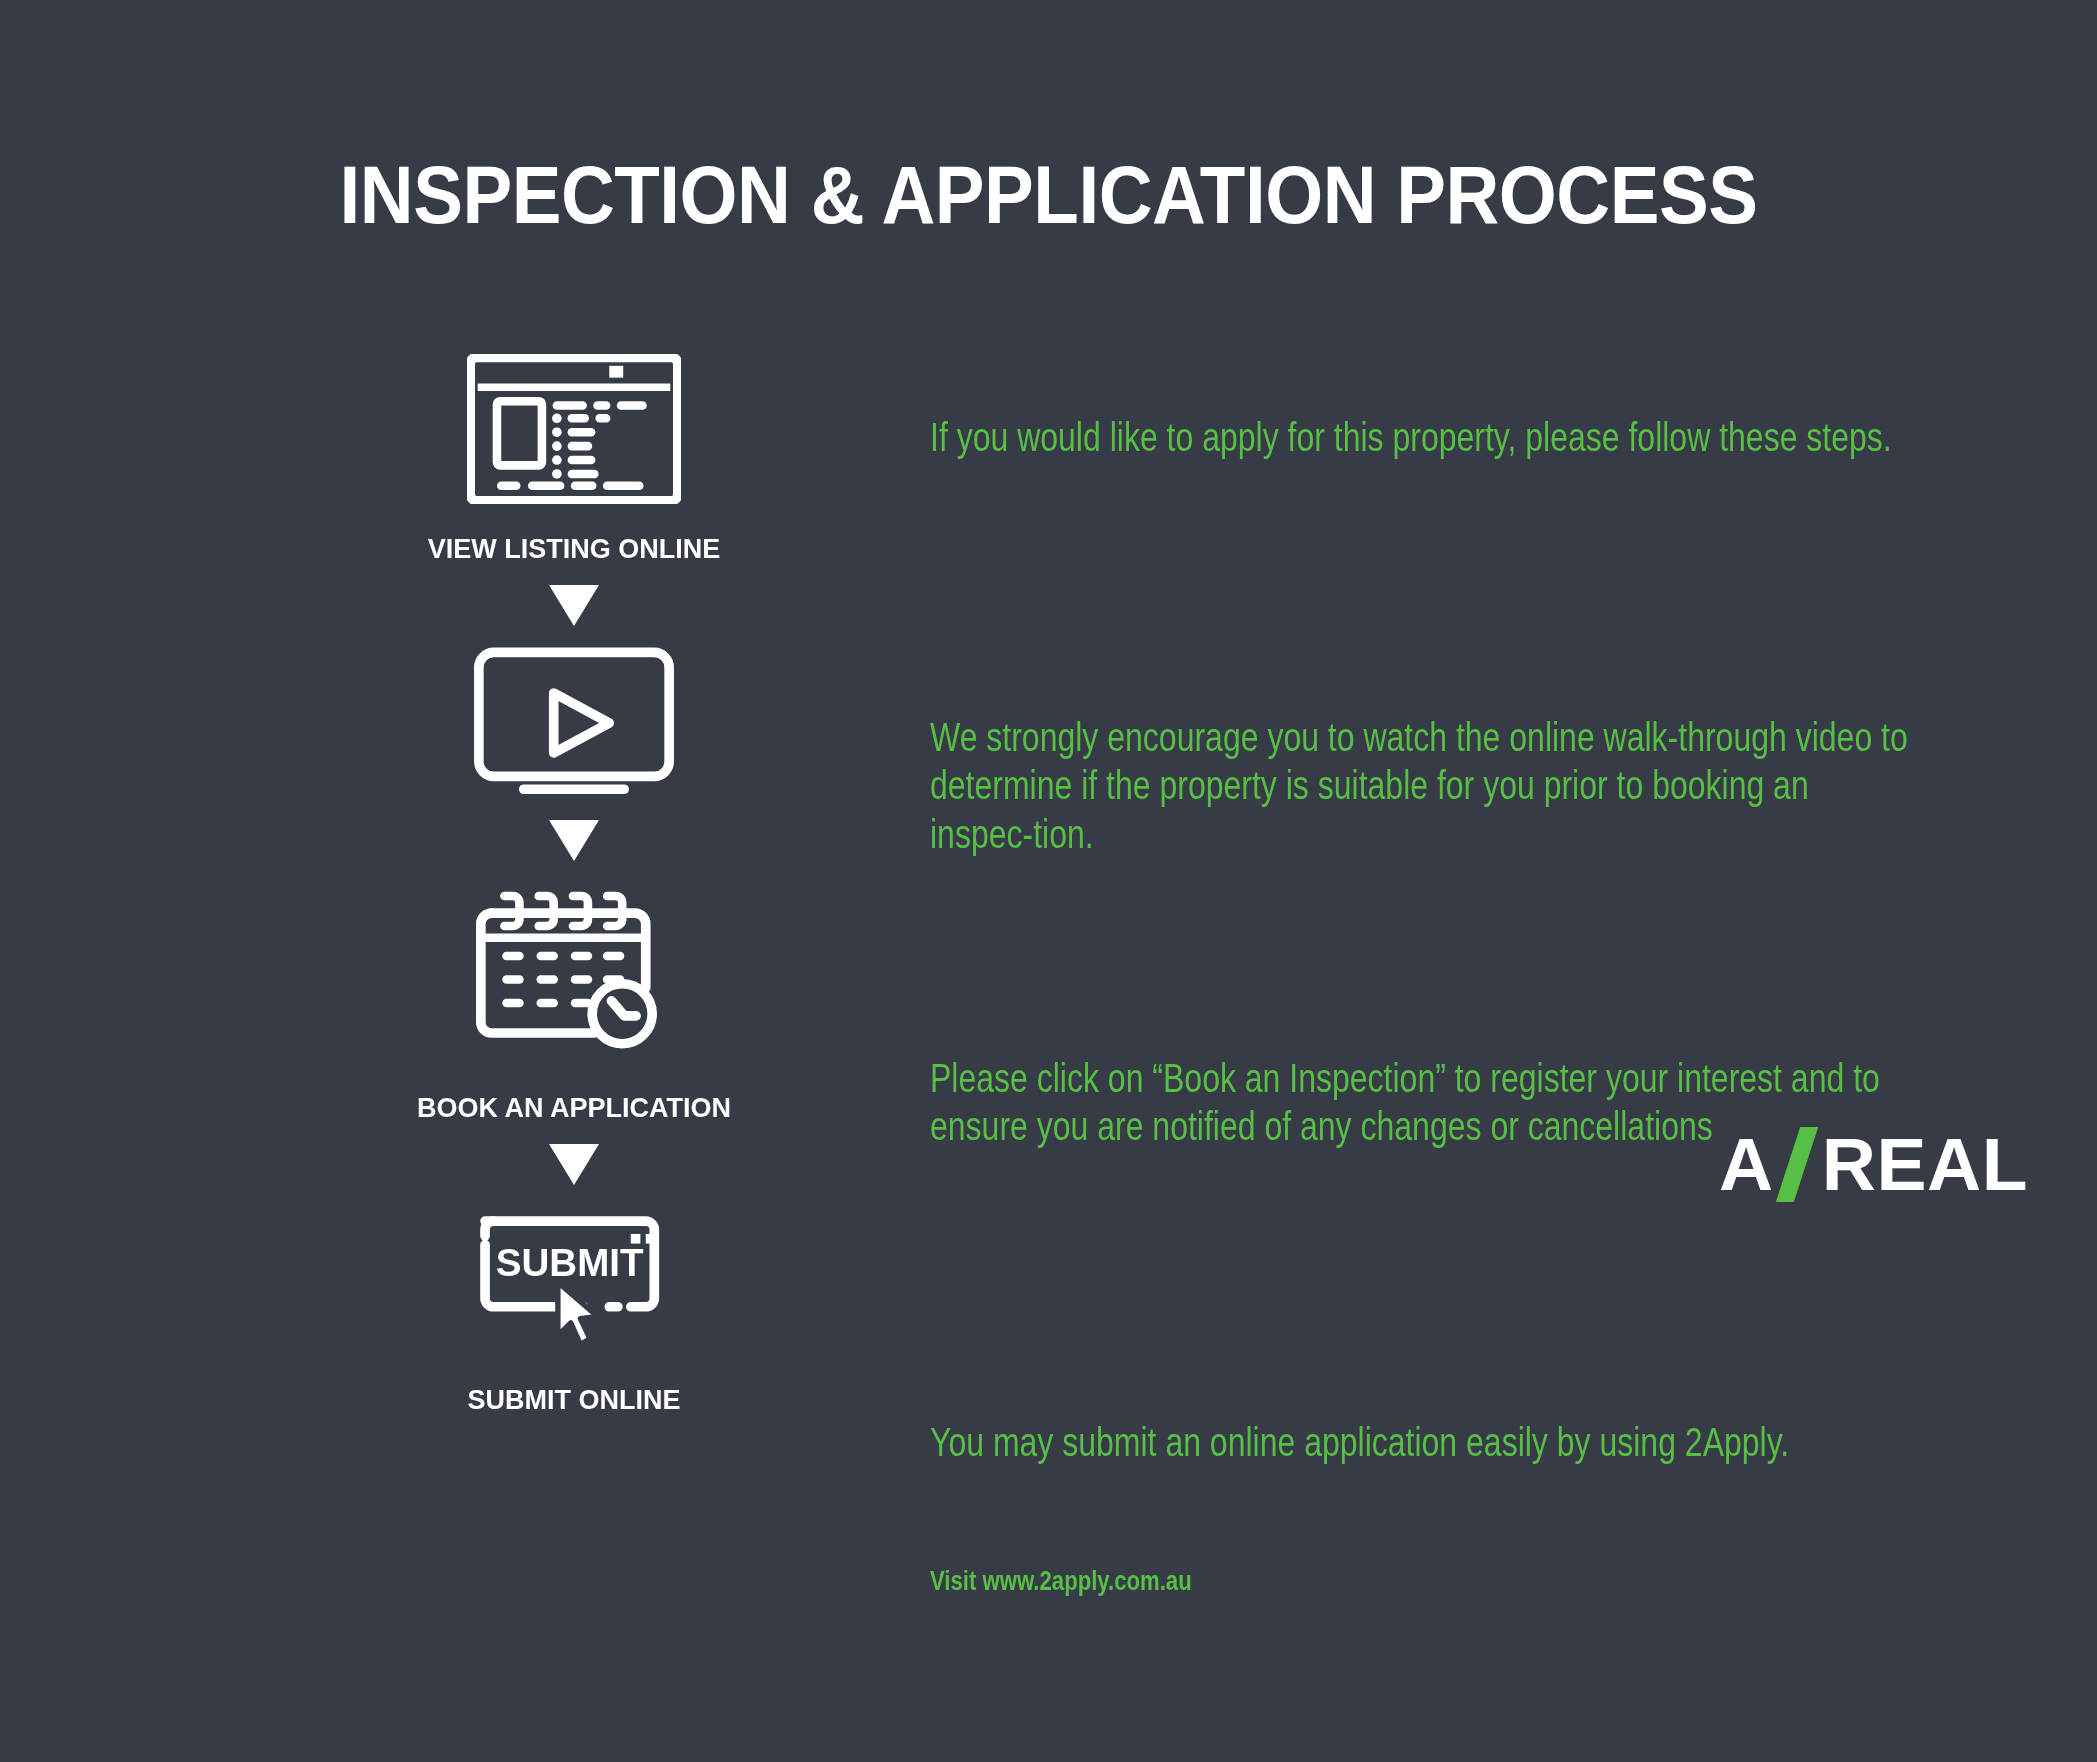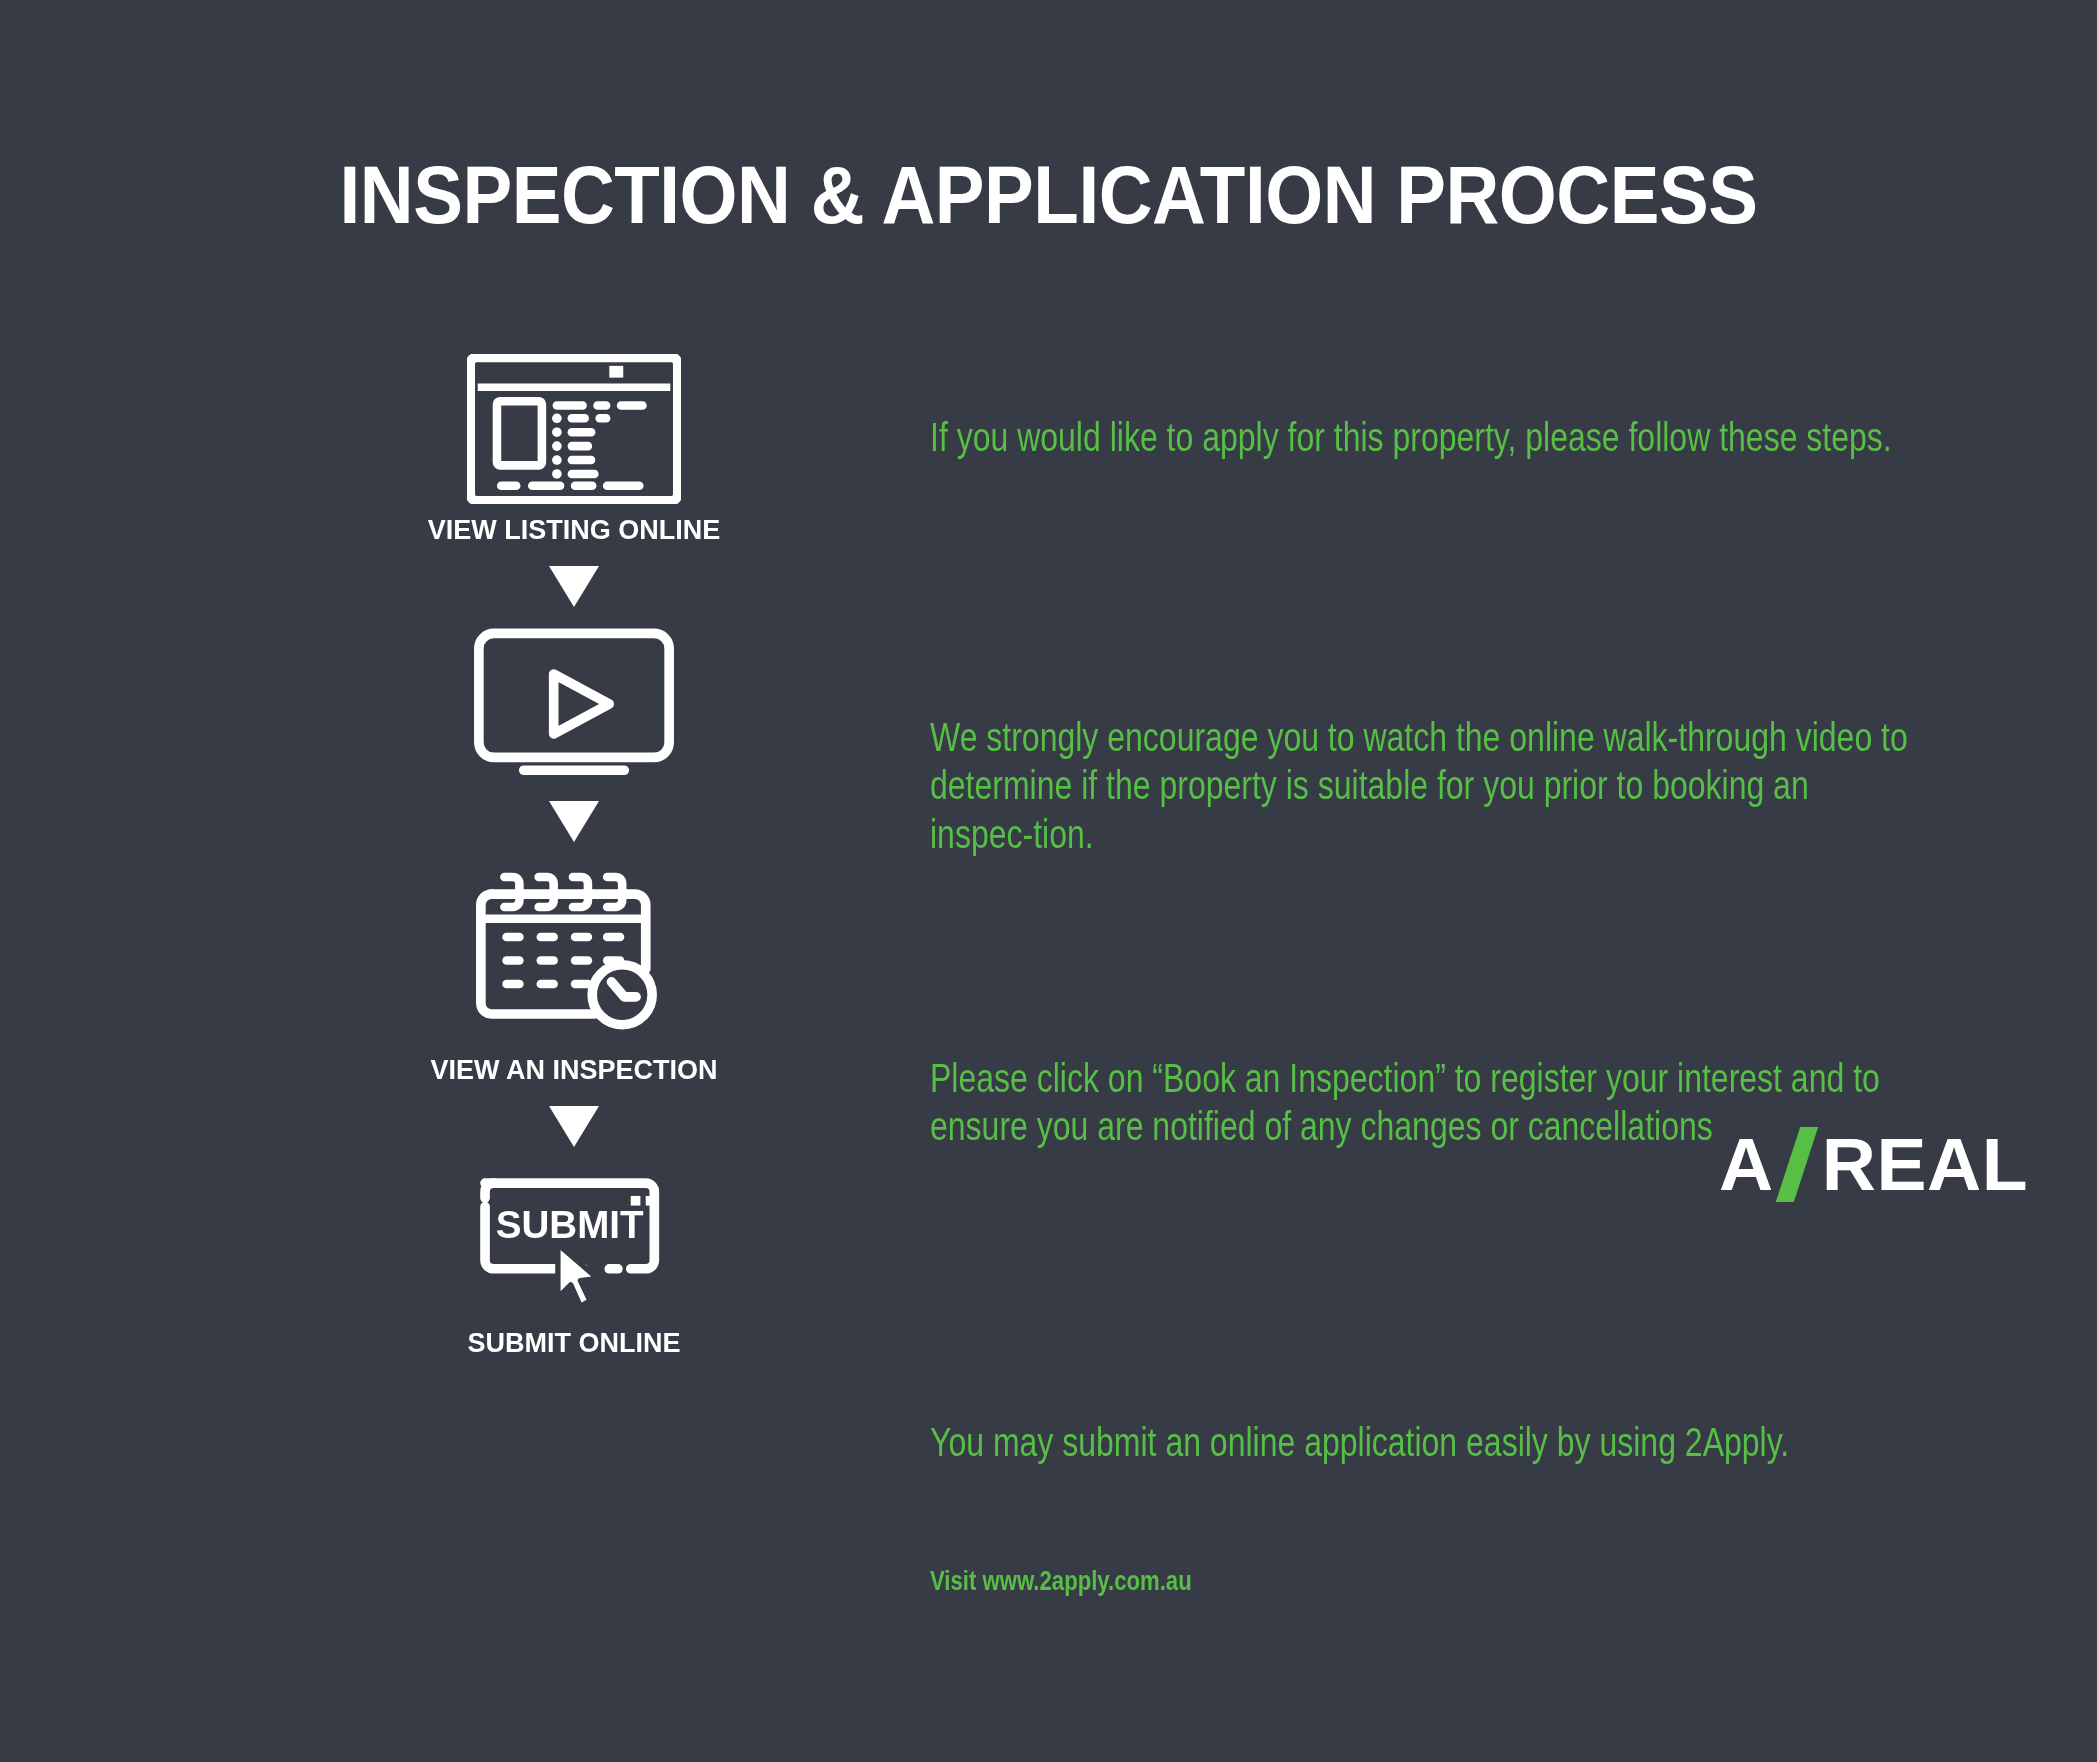--- a/index.html
+++ b/index.html
@@ -61,21 +61,21 @@
     justify-content: flex-start;
   }
 
   .step-label {
     color: #ffffff;
     font-weight: bold;
     font-size: 27px;
     line-height: 1.22;
     text-align: center;
     letter-spacing: 0px;
-    margin-top: 10px;
+    margin-top: 29px;
     white-space: pre-line;
   }
 
   .connector {
     width: 440px;
     display: flex;
     justify-content: center;
     align-items: center;
   }
   .tri {
@@ -235,21 +235,21 @@
             <rect x="122" y="88" width="20" height="8" rx="4"></rect>
             <rect x="28" y="110" width="20" height="8" rx="4"></rect>
             <rect x="60" y="110" width="20" height="8" rx="4"></rect>
             <rect x="92" y="110" width="20" height="8" rx="4"></rect>
           </g>
 
           <circle cx="140" cy="124" r="28" fill="#363b45" stroke="#ffffff" stroke-width="9"></circle>
           <path d="M130 112 L142 126 L153 126" fill="none" stroke="#ffffff" stroke-width="9" stroke-linecap="round" stroke-linejoin="round"></path>
         </svg>
       </div>
-      <div class="step-label">VIEW AN INSPECTION</div>
+      <div class="step-label">BOOK AN APPLICATION</div>
     </div>
 
     <div class="connector" style="height:80px;">
       <div class="tri"></div>
     </div>
 
     <div class="step">
       <div class="icon-box">
         <svg width="209" height="150" viewBox="0 0 195 140" aria-hidden="true">
 

